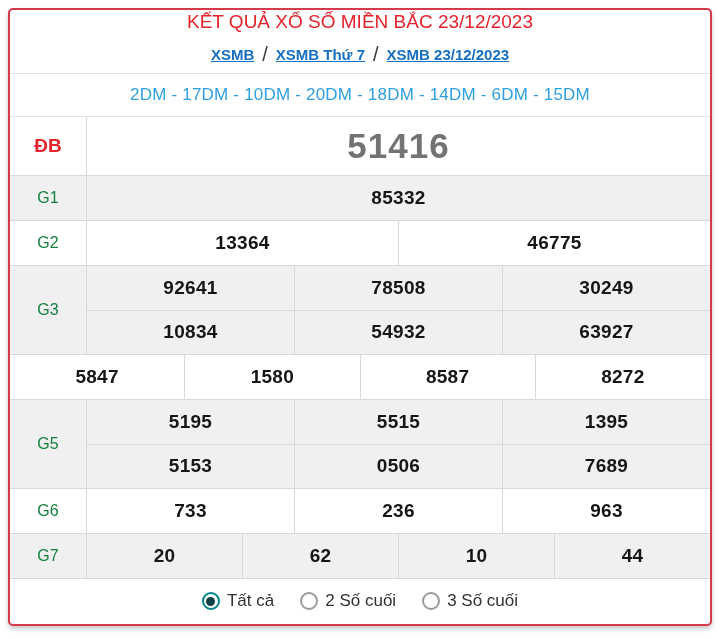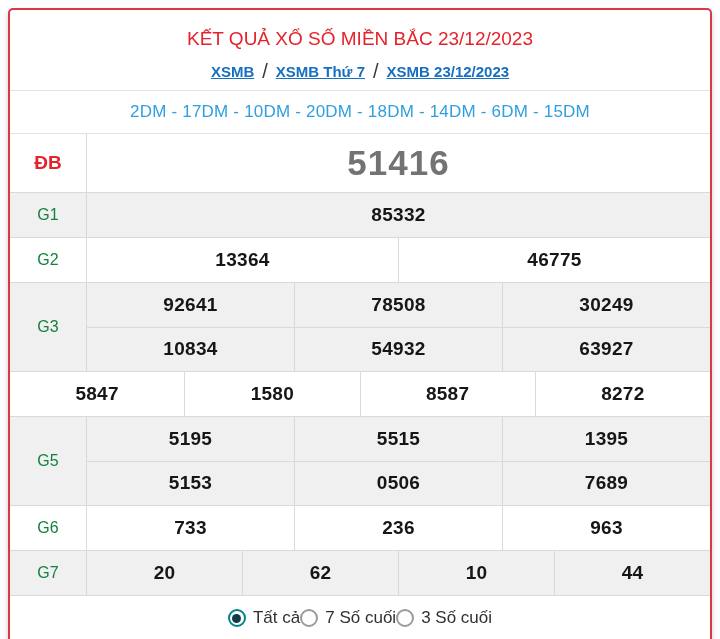--- a/index.html
+++ b/index.html
@@ -13,21 +13,21 @@
     width: 704px;
     margin: 8px auto 0 auto;
     border: 2px solid #d63a4a;
     border-radius: 5px;
     background: #fff;
     box-shadow: 0 3px 5px rgba(0,0,0,0.22);
     overflow: hidden;
   }
   
   .head {
-    padding: 17px 8px 7px 8px;
+    padding: 0 8px 7px 8px;
     border-bottom: 1px solid #e2e2e2;
     text-align: center;
   }
   .title {
     color: #e4232c;
     font-size: 19px;
     font-weight: 500;
     line-height: 1.25;
     margin-bottom: 9px;
   }
@@ -104,20 +104,21 @@
     color: #737373;
     font-size: 35px;
     letter-spacing: 1px;
   }
   
   .foot {
     height: 46px;
     display: flex;
     align-items: center;
     justify-content: center;
+    gap: 26px;
     border-top: 1px solid #d9d9d9;
   }
   .opt {
     display: flex;
     align-items: center;
     gap: 7px;
     cursor: pointer;
     font-size: 17px;
     color: #2f3133;
   }
@@ -303,21 +304,21 @@
       <div class="opt">
         <span class="radio on">
           <span class="radio-dot"></span>
         </span>
         <span>Tất cả</span>
       </div>
       <div class="opt">
         <span class="radio">
           <span class="radio-dot"></span>
         </span>
-        <span>7 Số cuối</span>
+        <span>2 Số cuối</span>
       </div>
       <div class="opt">
         <span class="radio">
           <span class="radio-dot"></span>
         </span>
         <span>3 Số cuối</span>
       </div>
     </div>
 
 </div>

